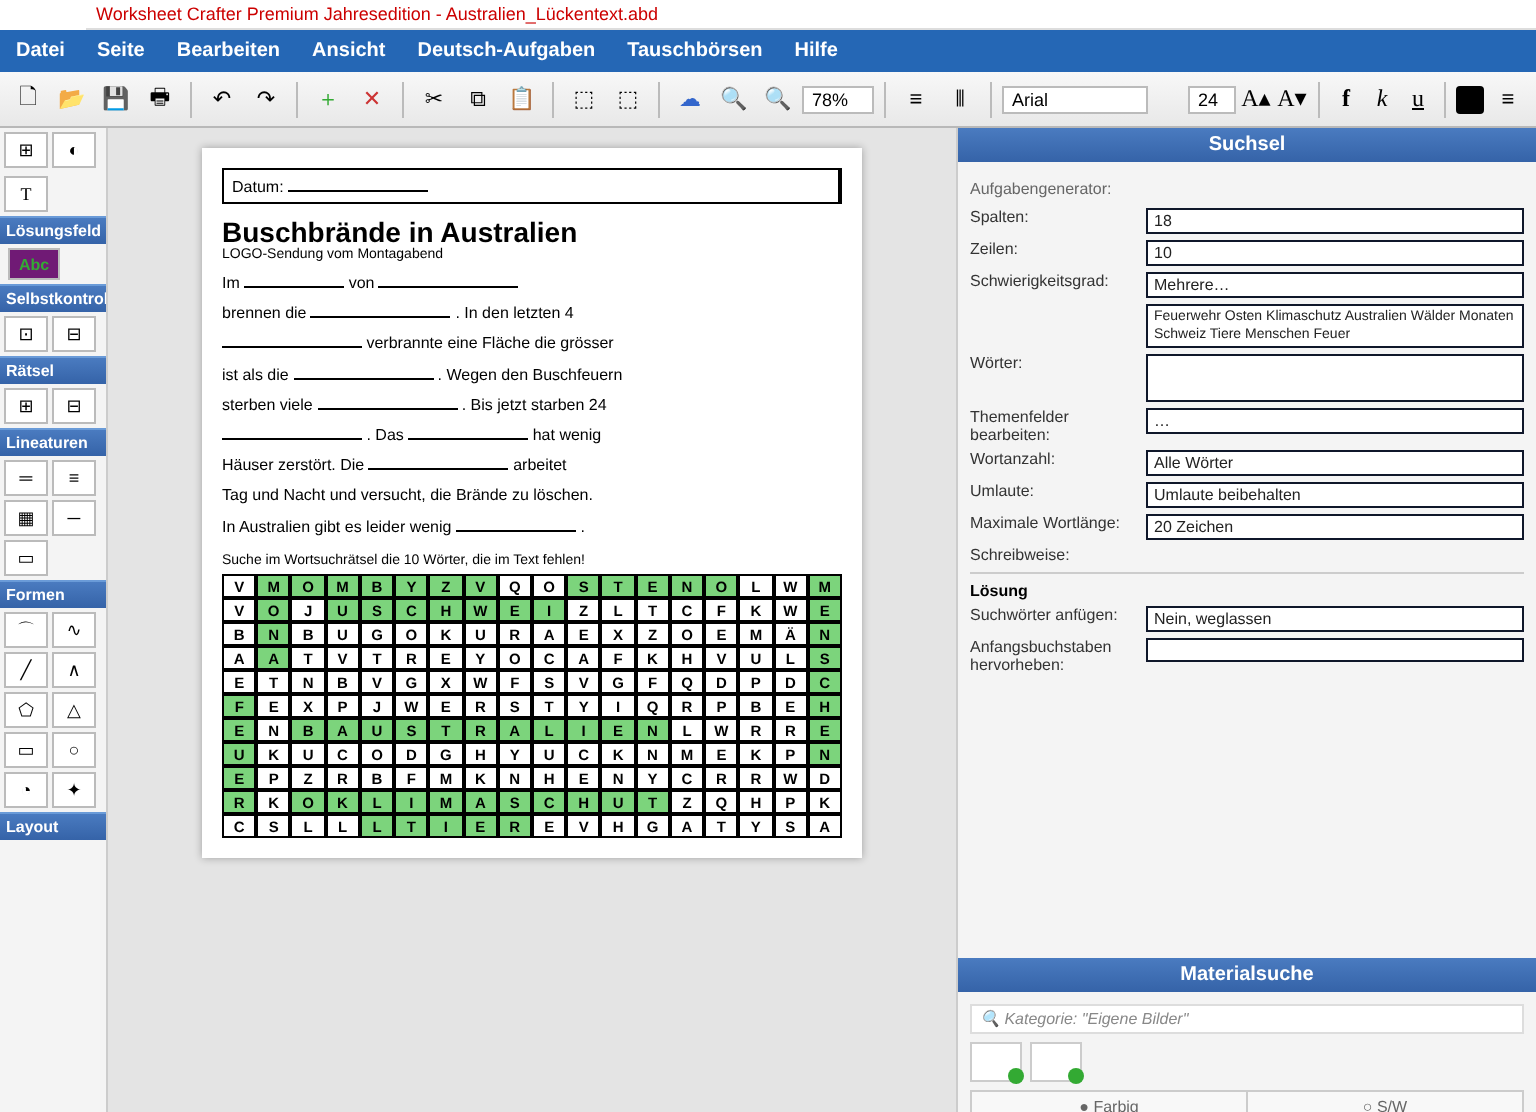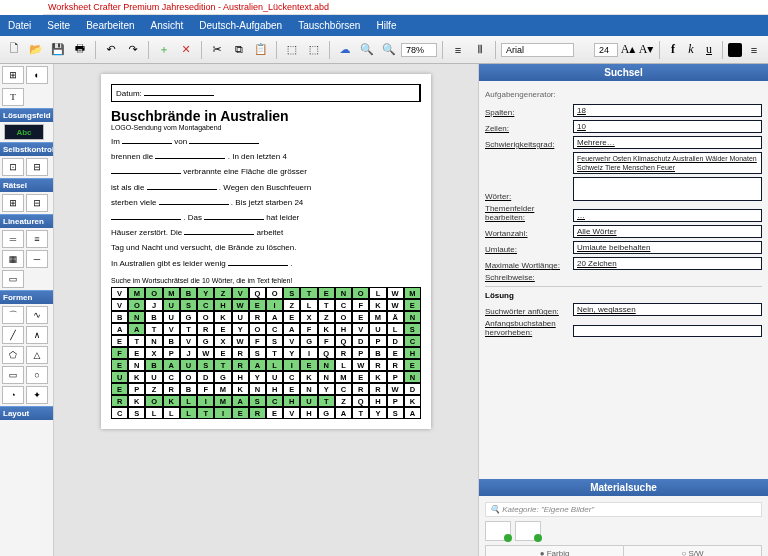--- a/index.html
+++ b/index.html
@@ -1,49 +1,49 @@
 <!DOCTYPE html>
 <html><head>
 <meta charset="utf-8">
 <style>
   * { box-sizing: border-box; margin: 0; padding: 0; }
   body { font-family: Arial, sans-serif; font-size: 10px; background: #fff; width: 768px; height: 556px; overflow: hidden; }
   .titlebar { background: #fff; color: #c00; font-size: 9px; padding: 2px 5px; border-bottom: 1px solid #ddd; margin-left: 43px; }
   .menubar { background: #2567b5; color: #fff; font-size: 10px; padding: 3px 0; display: flex; }
-  .menubar span { padding: 2px 8px; cursor: pointer; }
+  .menubar span { padding: 2px 8px; cursor: pointer; font-weight: bold; }
   .toolbar { background: linear-gradient(#f8f8f8,#e8e8e8); border-bottom: 1px solid #b8b8b8; padding: 3px 4px; display: flex; align-items: center; gap: 2px; height: 28px; }
   .tbtn { width: 20px; height: 20px; display: inline-flex; align-items: center; justify-content: center; border: 1px solid transparent; border-radius: 2px; cursor: pointer; font-size: 11px; }
   .tsep { width: 1px; height: 18px; background: #bbb; margin: 0 3px; }
   .zoom { font-size: 9px; padding: 1px 4px; border: 1px solid #bbb; background: #fff; width: 36px; }
   .fontsel { font-size: 9px; padding: 1px 4px; border: 1px solid #bbb; background: #fff; width: 73px; }
   .fontsize { font-size: 9px; padding: 1px 4px; border: 1px solid #bbb; background: #fff; width: 24px; }
   .fbtn { width: 16px; height: 18px; display: inline-flex; align-items: center; justify-content: center; font-family: 'Times New Roman', serif; font-size: 12px; cursor: pointer; }
   .main { display: flex; height: calc(100% - 52px); }
   .sidebar { width: 54px; background: #f4f4f4; border-right: 1px solid #ccc; overflow: hidden; }
   .sb-hdr { background: linear-gradient(#4a7bc0,#3563a8); color: #fff; font-size: 8px; font-weight: bold; padding: 2px 3px; border-top: 1px solid #6a9bd8; }
   .sb-grid { display: flex; flex-wrap: wrap; padding: 2px; gap: 2px; }
   .sb-item { width: 22px; height: 18px; border: 1px solid #bbb; background: #fff; display: flex; align-items: center; justify-content: center; font-size: 9px; cursor: pointer; }
-  .sb-lone { margin: 2px 4px; width: 40px; height: 16px; border: 1px solid #bbb; background: #0f172a; display: flex; align-items: center; justify-content: center; font-size: 8px; cursor: pointer; }
+  .sb-lone { margin: 2px 4px; width: 26px; height: 16px; border: 1px solid #bbb; background: #701a75; display: flex; align-items: center; justify-content: center; font-size: 8px; cursor: pointer; }
   .canvas { flex: 1; background: #e4e4e4; overflow: hidden; position: relative; padding: 10px 20px; }
   .page { background: #fff; width: 330px; margin: 0 auto; box-shadow: 0 0 4px rgba(0,0,0,.3); padding: 10px; position: relative; }
   .hdr-box { border: 1px solid #000; display: flex; font-size: 8px; margin-bottom: 6px; }
   .hdr-box > div { padding: 3px 4px; flex: 1; }
   .hdr-box > div:first-child { border-right: 1px solid #000; }
   .title { font-size: 14px; font-weight: bold; }
   .subtitle { font-size: 7px; margin-bottom: 3px; }
   .body-text { font-size: 8px; line-height: 1.9; }
   .blank { display: inline-block; border-bottom: 1px solid #000; min-width: 50px; height: 8px; vertical-align: baseline; }
   .instr { font-size: 7px; margin: 6px 0 3px; }
   .wsgrid { display: grid; grid-template-columns: repeat(18, 1fr); font-size: 7.5px; font-weight: bold; }
   .wsgrid span { border: 0.5px solid #000; text-align: center; line-height: 12px; height: 12px; background: #fff; }
   .wsgrid span.h { background: #7cd47c; }
   .rpanel { width: 290px; background: #f4f4f4; border-left: 1px solid #ccc; display: flex; flex-direction: column; overflow: hidden; }
   .rp-hdr { background: linear-gradient(#4a7bc0,#3563a8); color: #fff; font-size: 10px; font-weight: bold; padding: 3px 8px; text-align: center; }
   .rp-body { padding: 6px; font-size: 8px; flex: 1; overflow: auto; }
-  .rp-row { display: flex; margin-bottom: 3px; align-items: flex-end; text-decoration: underline; }
+  .rp-row { display: flex; margin-bottom: 3px; align-items: flex-start; }
   .rp-lbl { width: 88px; color: #333; }
   .rp-val { flex: 1; color: #222; background: #fff; border: 1px solid #0f172a; padding: 1px 3px; min-height: 12px; }
   .rp-sub { font-size: 8px; color: #666; margin: 3px 0 5px; }
   .rp-sep { border-top: 1px solid #ccc; margin: 4px 0; }
   .mat-body { padding: 6px; font-size: 8px; }
   .mat-cat { font-style: italic; color: #888; font-size: 8px; padding: 2px 4px; background: #fff; border: 1px solid #ddd; }
   .mat-thumbs { display: flex; gap: 4px; padding: 4px 0; }
   .mat-thumb { width: 26px; height: 20px; background: #fff; border: 1px solid #ccc; position: relative; }
   .mat-thumb::after { content: ''; position: absolute; right: -2px; bottom: -2px; width: 8px; height: 8px; background: #3a3; border-radius: 50%; }
   .mat-btns { display: flex; border: 1px solid #ccc; background: #f8f8f8; font-size: 8px; color: #666; }
@@ -158,21 +158,21 @@
         <div><span>Datum:</span> <span class="blank" style="min-width:70px"></span></div>
       </div>
       <div class="title">Buschbrände in Australien</div>
       <div class="subtitle">LOGO-Sendung vom Montagabend</div>
       <div class="body-text">
         <span>Im </span><span class="blank"></span><span> von </span><span class="blank" style="min-width:70px"></span><br>
         <span>brennen die </span><span class="blank" style="min-width:70px"></span><span> . In den letzten 4</span><br>
         <span class="blank" style="min-width:70px"></span><span> verbrannte eine Fläche die grösser</span><br>
         <span>ist als die </span><span class="blank" style="min-width:70px"></span><span> . Wegen den Buschfeuern</span><br>
         <span>sterben viele </span><span class="blank" style="min-width:70px"></span><span> . Bis jetzt starben 24</span><br>
-        <span class="blank" style="min-width:70px"></span><span> . Das </span><span class="blank" style="min-width:60px"></span><span> hat leider</span><br>
+        <span class="blank" style="min-width:70px"></span><span> . Das </span><span class="blank" style="min-width:60px"></span><span> hat wenig</span><br>
         <span>Häuser zerstört. Die </span><span class="blank" style="min-width:70px"></span><span> arbeitet</span><br>
         <span>Tag und Nacht und versucht, die Brände zu löschen.</span><br>
         <span>In Australien gibt es leider wenig </span><span class="blank" style="min-width:60px"></span><span> .</span>
       </div>
       <div class="instr">Suche im Wortsuchrätsel die 10 Wörter, die im Text fehlen!</div>
       <div class="wsgrid" id="wsgrid">
           <span>V</span>
           <span class="h">M</span>
           <span class="h">O</span>
           <span class="h">M</span>

